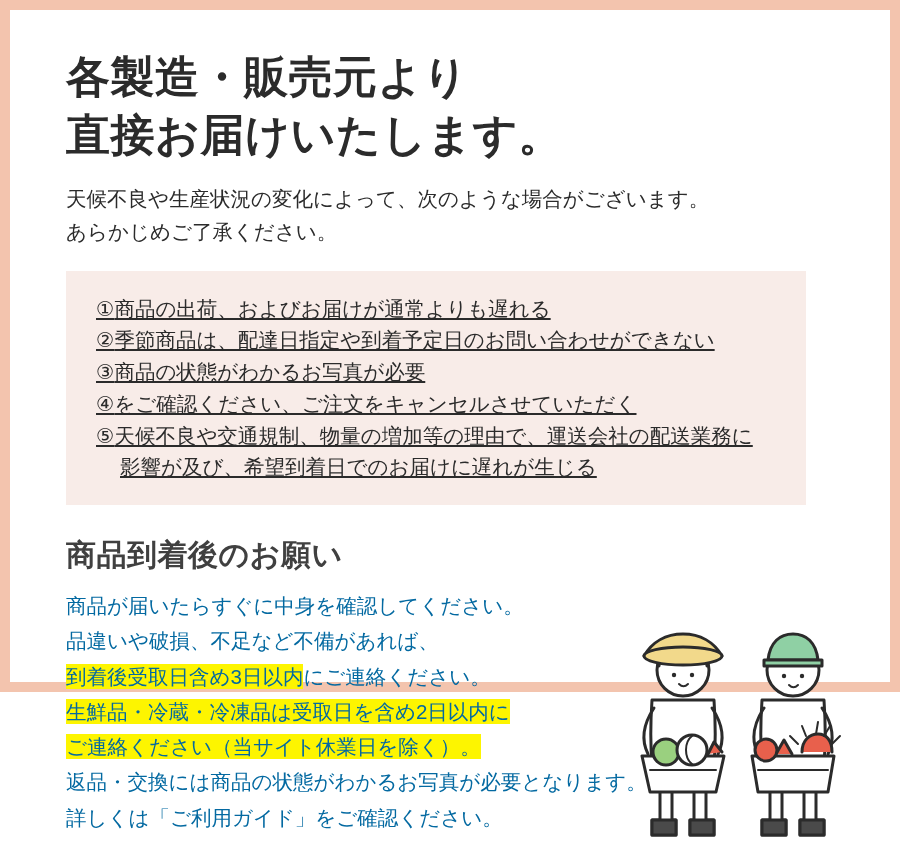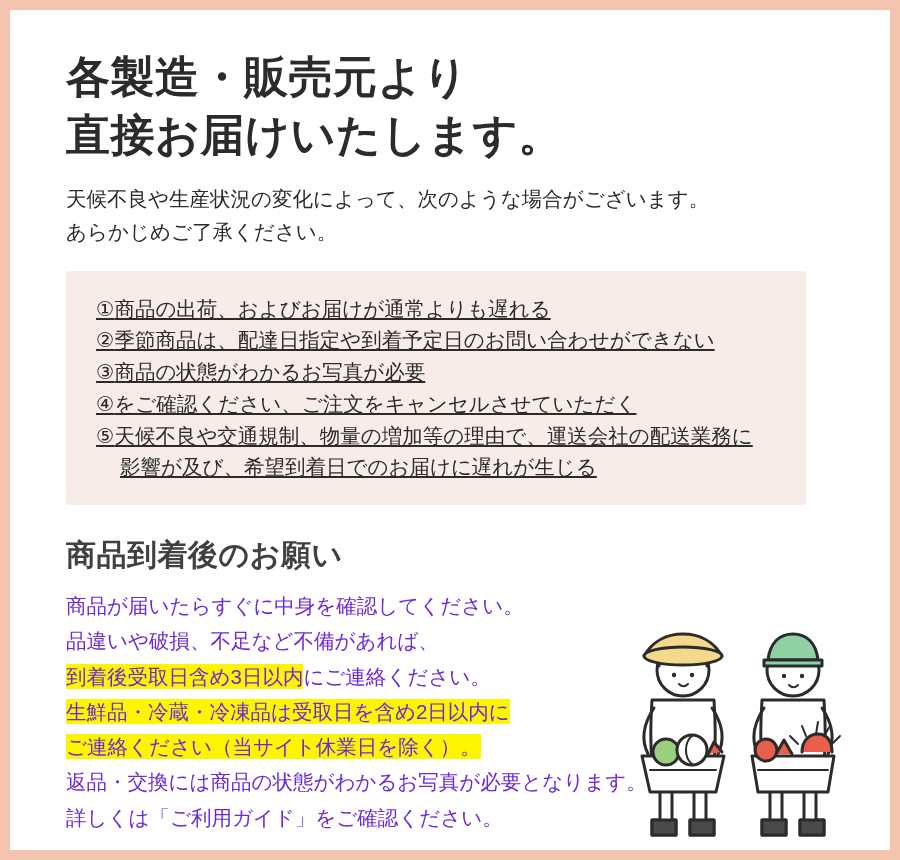--- a/index.html
+++ b/index.html
@@ -9,21 +9,21 @@
   body {
     width: 900px;
     height: 860px;
     background: #ffffff;
     font-family: "Liberation Sans", "DejaVu Sans", sans-serif;
     overflow: hidden;
   }
   .page {
     position: relative;
     width: 900px;
-    height: 860px;
+    height: 692px;
     box-sizing: border-box;
     border: 10px solid #f3c4ae;
     background: #ffffff;
   }
   .inner {
     position: relative;
     width: 880px;
     height: 840px;
     box-sizing: border-box;
     padding: 38px 44px 0 56px;
@@ -84,21 +84,21 @@
   
   .section-title {
     font-size: 30px;
     font-weight: bold;
     color: #404040;
     margin: 0 0 12px 0;
     letter-spacing: 0.5px;
   }
   .body-text {
     font-size: 20.5px;
-    color: #6d28d9;
+    color: #0369a1;
     line-height: 1.72;
     position: relative;
     z-index: 2;
   }
   .body-text .line {
     display: block;
     white-space: nowrap;
   }
   .hl {
     background: #fdf500;

